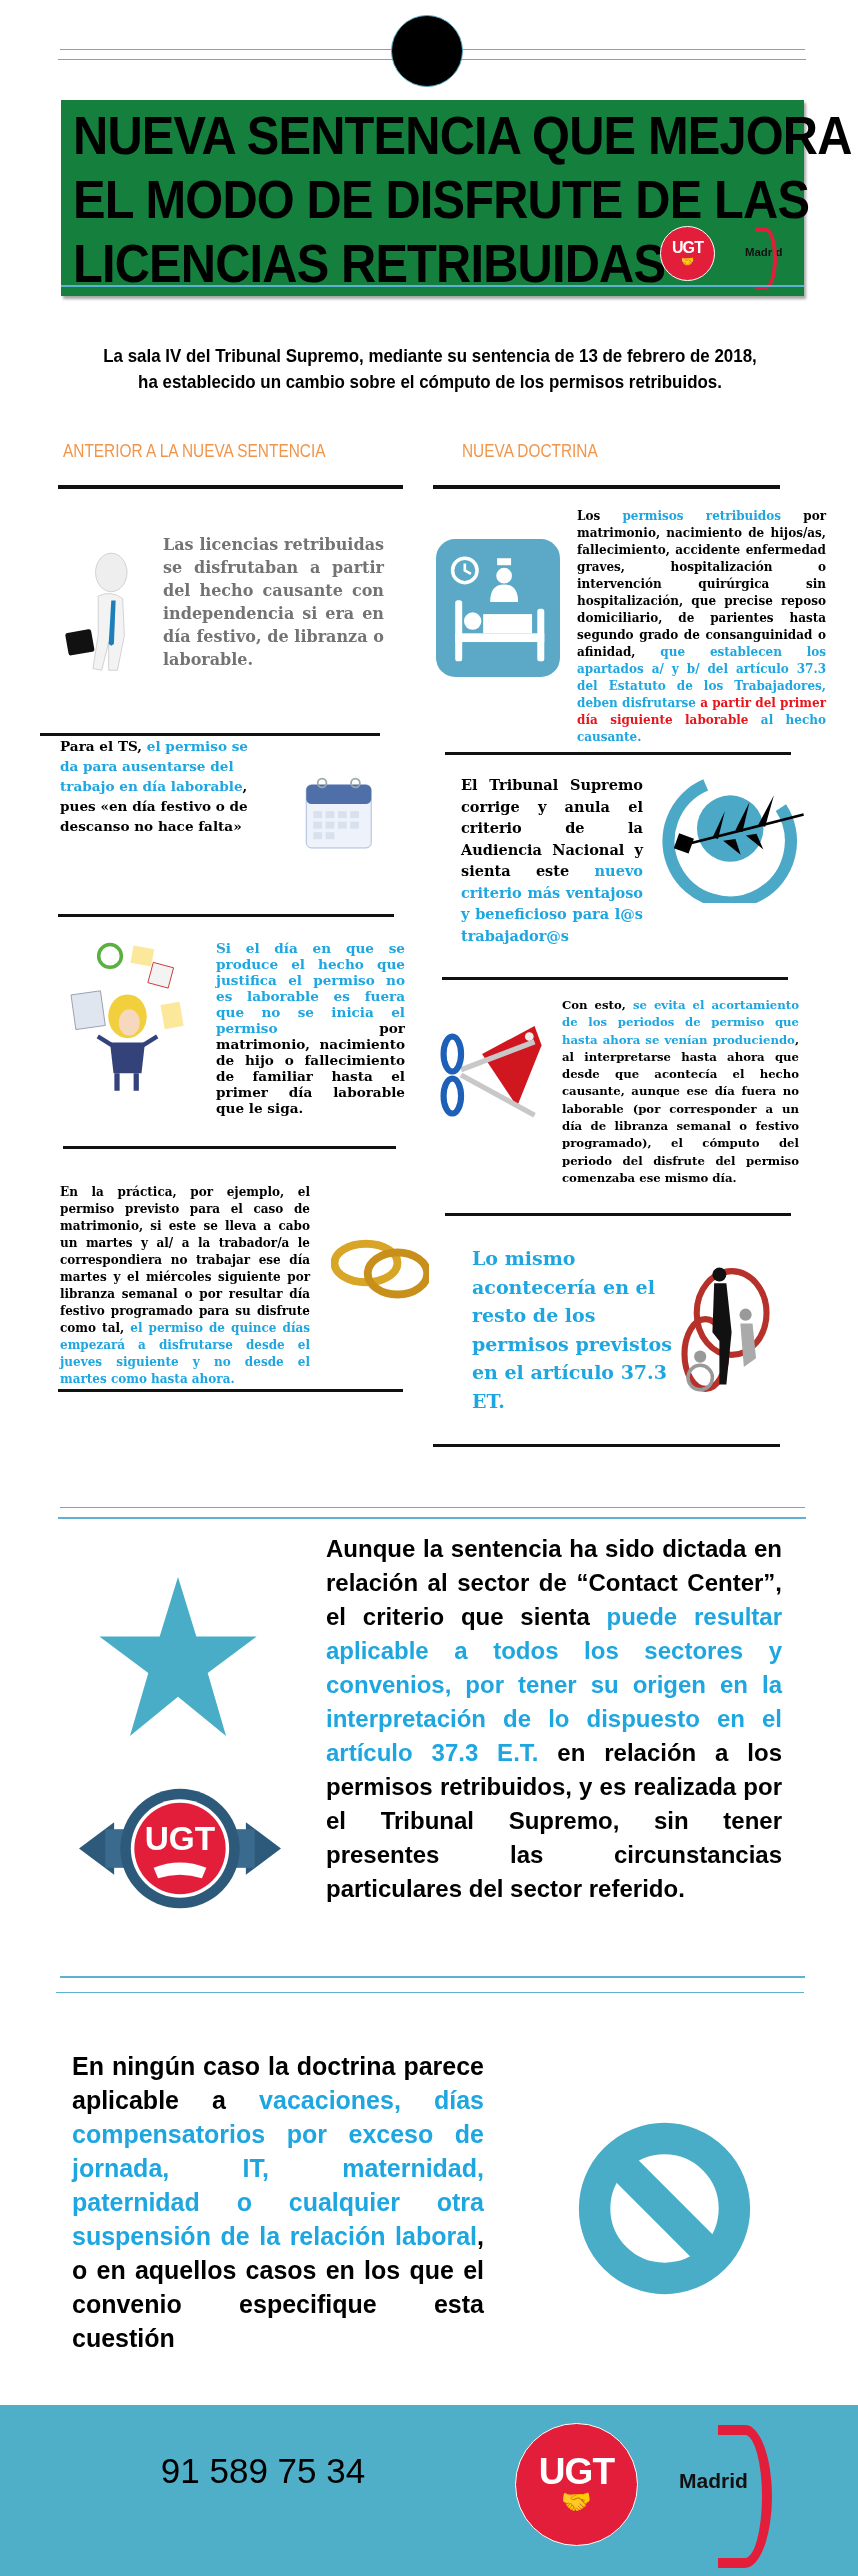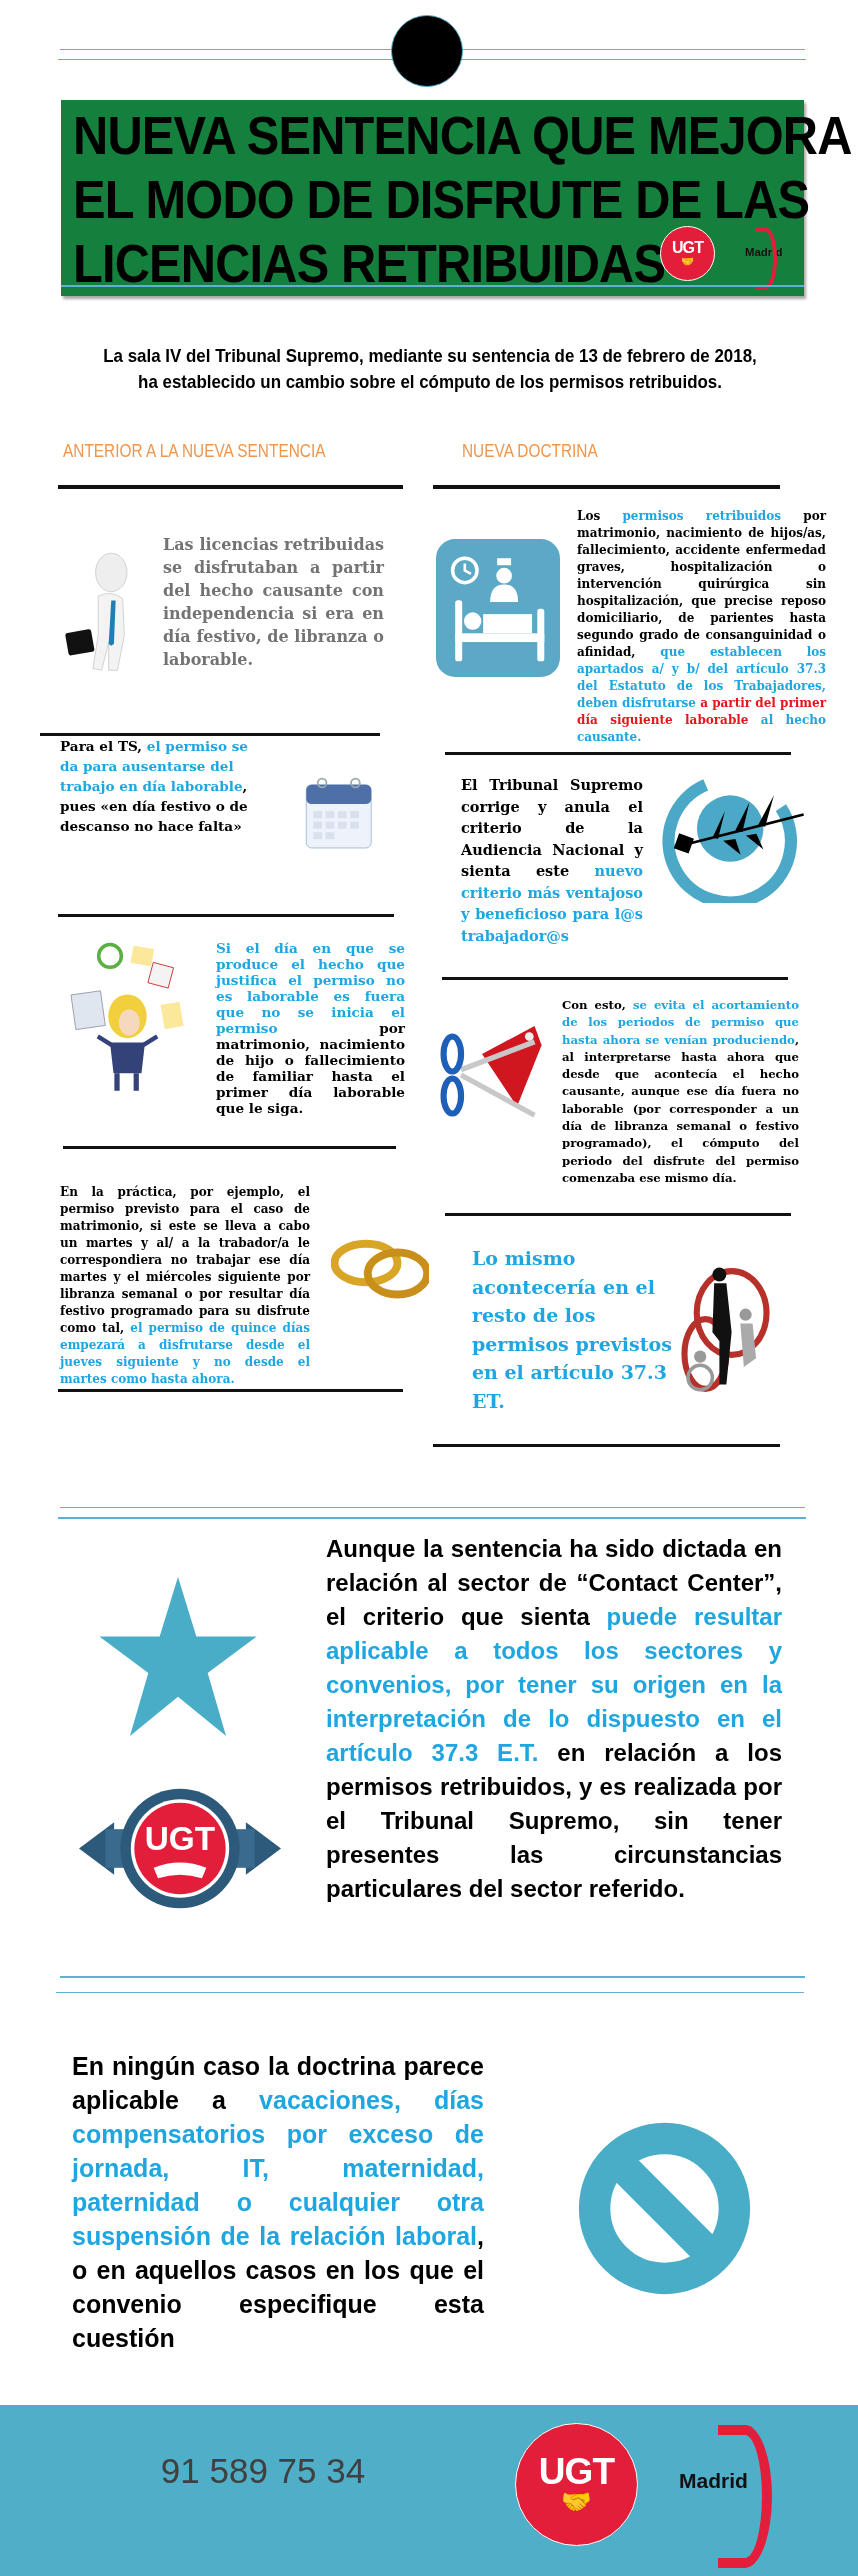--- a/index.html
+++ b/index.html
@@ -34,21 +34,21 @@
 
   .ugt-logo { position:absolute; border-radius:50%; background:#e31e3a; border:1.8px solid #fff;
               display:flex; align-items:center; justify-content:center; flex-direction:column; color:#fff;
               font-family:"Liberation Sans", sans-serif; font-weight:bold; }
   .ugt-logo .ugt-word { letter-spacing:-0.9px; line-height:1; }
   .ugt-logo .hands { line-height:1; }
   .madrid-label { position:absolute; font-family:"Liberation Sans", sans-serif; font-weight:bold; color:#111;margin-left:22px; }
   .bracket { position:absolute; border:4.4px solid #e31e3a; border-left:none; border-radius:0 50% 50% 0; }
 
   #footer { left:0; top:2405px; width:859px; height:171px; background:#4faec8; }
-  #footer-phone, #footer-email { position:absolute; width:368px; text-align:center; color:#404040;
+  #footer-phone, #footer-email { position:absolute; width:368px; text-align:center; color:#000000;
        font-family:"Liberation Sans", sans-serif; font-size:35px; }
 </style>
 </head>
 <body>
 
 <div class="hline-blue" style="left:60px; top:49px; width:745px; height:0.9px;"></div>
 <div class="hline-blue" style="left:58px; top:59px; width:748px; height:0.9px;"></div>
 <div class="abs" id="top-circle"></div>
 
 <div class="abs" id="title-box">

